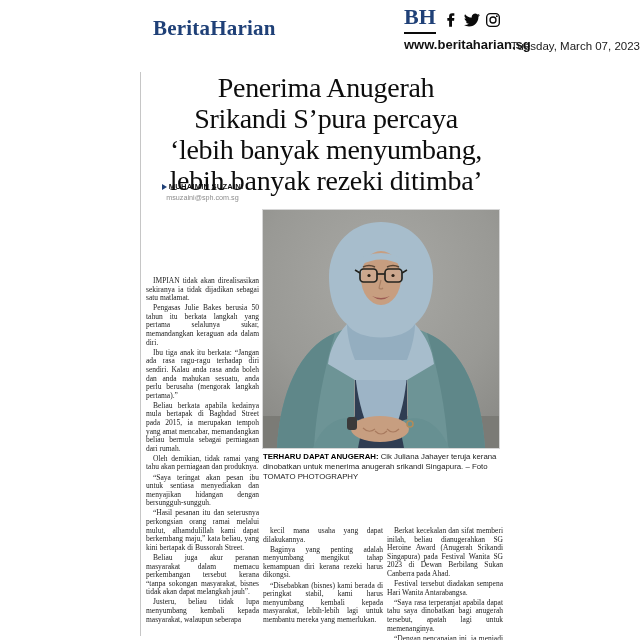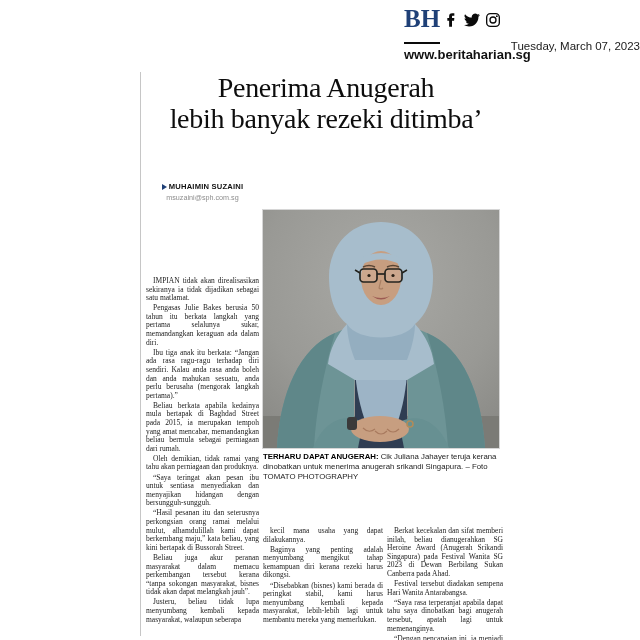--- a/index.html
+++ b/index.html
@@ -9,23 +9,23 @@
     font-family:"Liberation Serif", serif; overflow:hidden; margin:0 auto;
   }
   
   .brand {
     position:absolute; left:153px; top:16px;
     font-family:"Liberation Serif", serif; font-weight:bold; font-size:21px;
     color:#1f4077; letter-spacing:0.2px;
   }
   .bh-block { position:absolute; left:404px; top:6px; text-align:left; }
   .bh-mark {
-    font-family:"Liberation Serif", serif; font-weight:bold; font-size:25px;
+    font-family:"Liberation Serif", serif; font-weight:bold; font-size:22px;
     color:#1f4077; line-height:1; display:inline-block;
-    border-bottom:2.5px solid #0a0a0a; padding-bottom:11px;
+    border-bottom:2.5px solid #0a0a0a; padding-bottom:4px;
   }
   .bh-site {
     font-family:"Liberation Sans", sans-serif; font-weight:bold;
     font-size:13px; color:#111; margin-top:3px; white-space:nowrap;
   }
   .social { position:absolute; left:443px; top:12px; display:flex; gap:5px; align-items:center; }
   .social .icon { width:16px; height:16px; display:inline-block; }
   .date-line {
     position:absolute; left:0; right:0; top:40px; text-align:right;
     font-family:"Liberation Sans", sans-serif; font-size:11.5px; color:#1a1a1a;
@@ -66,20 +66,21 @@
   }
   .col-left  { left:146px; top:231px; width:113px; height:405px; overflow:hidden; }
   .col-mid   { left:263px; top:481px; width:120px; height:157px; overflow:hidden; }
   .col-right { left:387px; top:481px; width:116px; height:157px; overflow:hidden; }
 </style>
 </head>
 <body>
 
 <div class="page">
 
+  <div class="brand">BeritaHarian</div>
 
   <div class="bh-block">
     <span class="bh-mark">BH</span>
     <div class="bh-site">www.beritaharian.sg</div>
   </div>
 
   <div class="social">
     <span class="icon">
       <svg viewBox="0 0 24 24" width="16" height="16">
           <path fill="#0a0a0a" d="M13.5 9V7.1c0-.9.2-1.3 1.2-1.3h2.3V2h-3.2c-3.3 0-4.6 1.5-4.6 4.3V9H6.5v4h2.7v9h4.3v-9h3.1l.4-4h-3.5z"></path>
@@ -98,20 +99,22 @@
       </svg>
     </span>
   </div>
 
   <div class="date-line">Tuesday, March 07, 2023</div>
 
   <div class="vrule"></div>
 
   <div class="headline">
     <div>Penerima Anugerah</div>
+    <div>Srikandi S’pura percaya</div>
+    <div>‘lebih banyak menyumbang,</div>
     <div>lebih banyak rezeki ditimba’</div>
   </div>
 
   <div class="byline">
     <div class="byline-author"><span class="arrow"></span><span>MUHAIMIN SUZAINI</span></div>
     <div class="byline-email">msuzaini@sph.com.sg</div>
   </div>
 
   <div class="photo">
     <svg viewBox="0 0 236 238" width="236" height="238">

